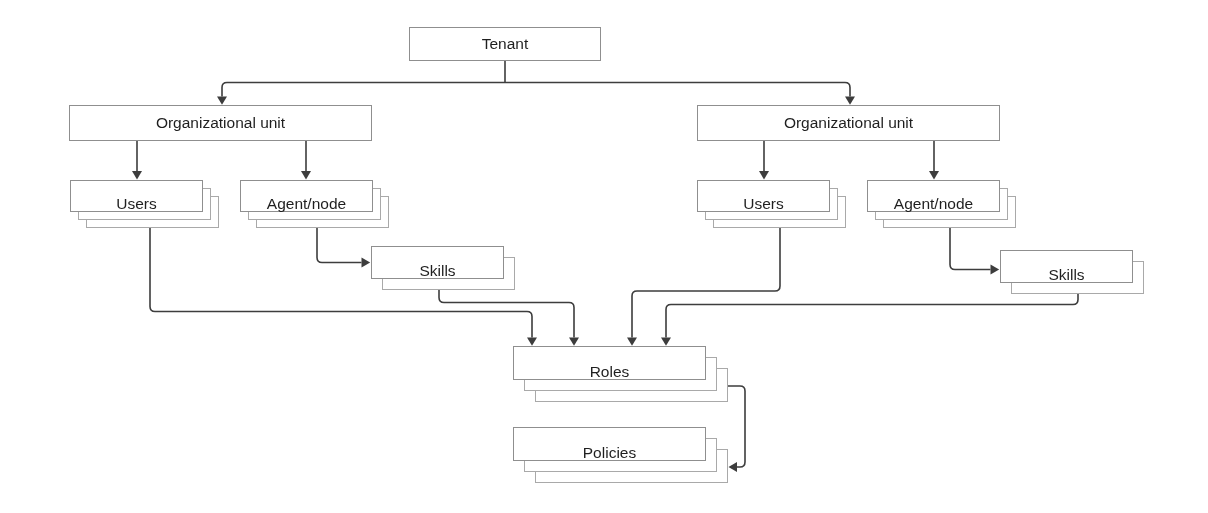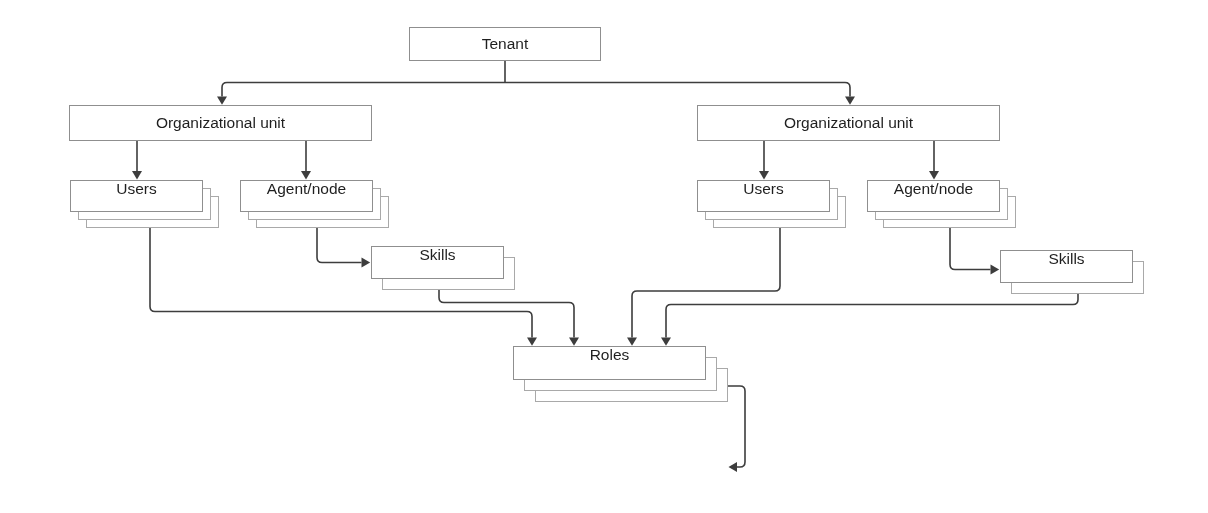--- a/index.html
+++ b/index.html
@@ -39,21 +39,21 @@
   }
   .stack .front {
     position: absolute;
     left: 0; top: 0;
     width: 100%;
     height: 100%;
     background: var(--fill, #fff);
     border: 1.4px solid var(--box-border, #8f8f8f);
     box-sizing: border-box;
     display: flex;
-    align-items: flex-start;
+    align-items: flex-end;
     justify-content: center;
   }
   
   .off8 .g1 { left: 8px;  top: 8px; }
   .off8 .g2 { left: 16px; top: 16px; }
   
   .off11 .g1 { left: 11px; top: 11px; }
   .off11 .g2 { left: 22px; top: 22px; }
 
   
@@ -181,14 +181,21 @@
   </div>
 
   <div class="stack off11 n-roles">
     <div class="ghost g2"></div>
     <div class="ghost g1"></div>
     <div class="front">
       <span class="lbl">Roles</span>
     </div>
   </div>
 
+  <div class="stack off11 n-policies">
+    <div class="ghost g2"></div>
+    <div class="ghost g1"></div>
+    <div class="front">
+      <span class="lbl">Policies</span>
+    </div>
+  </div>
 
 </div>
 
 </body></html>

